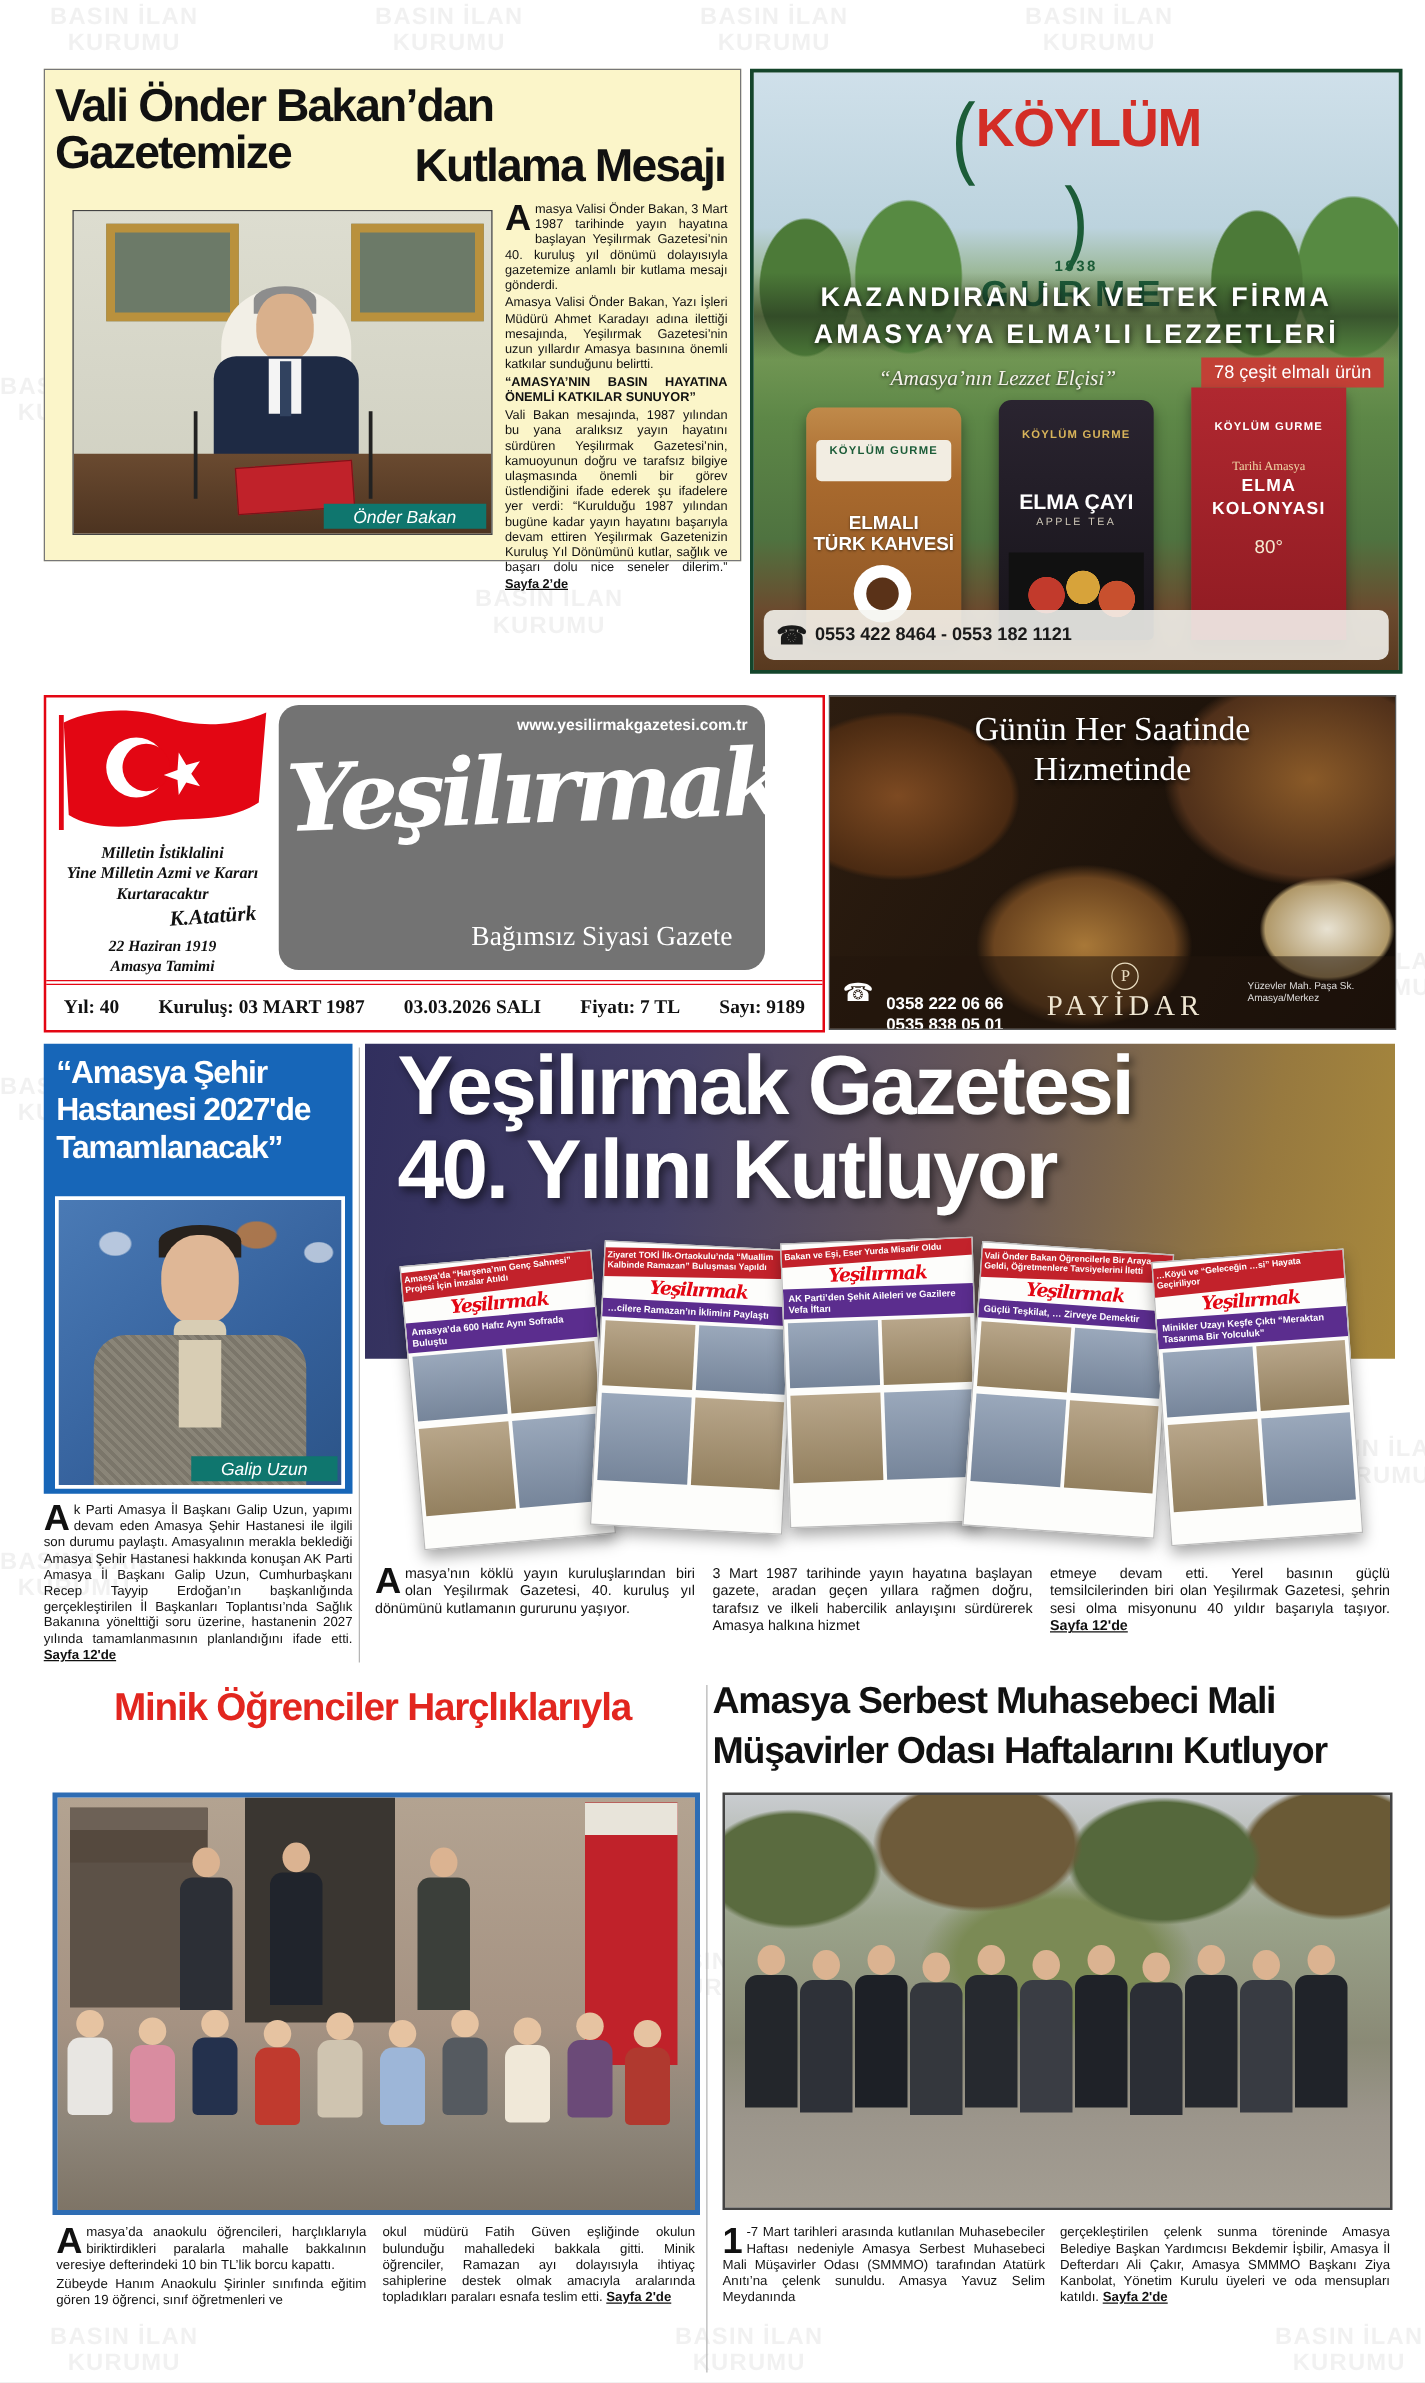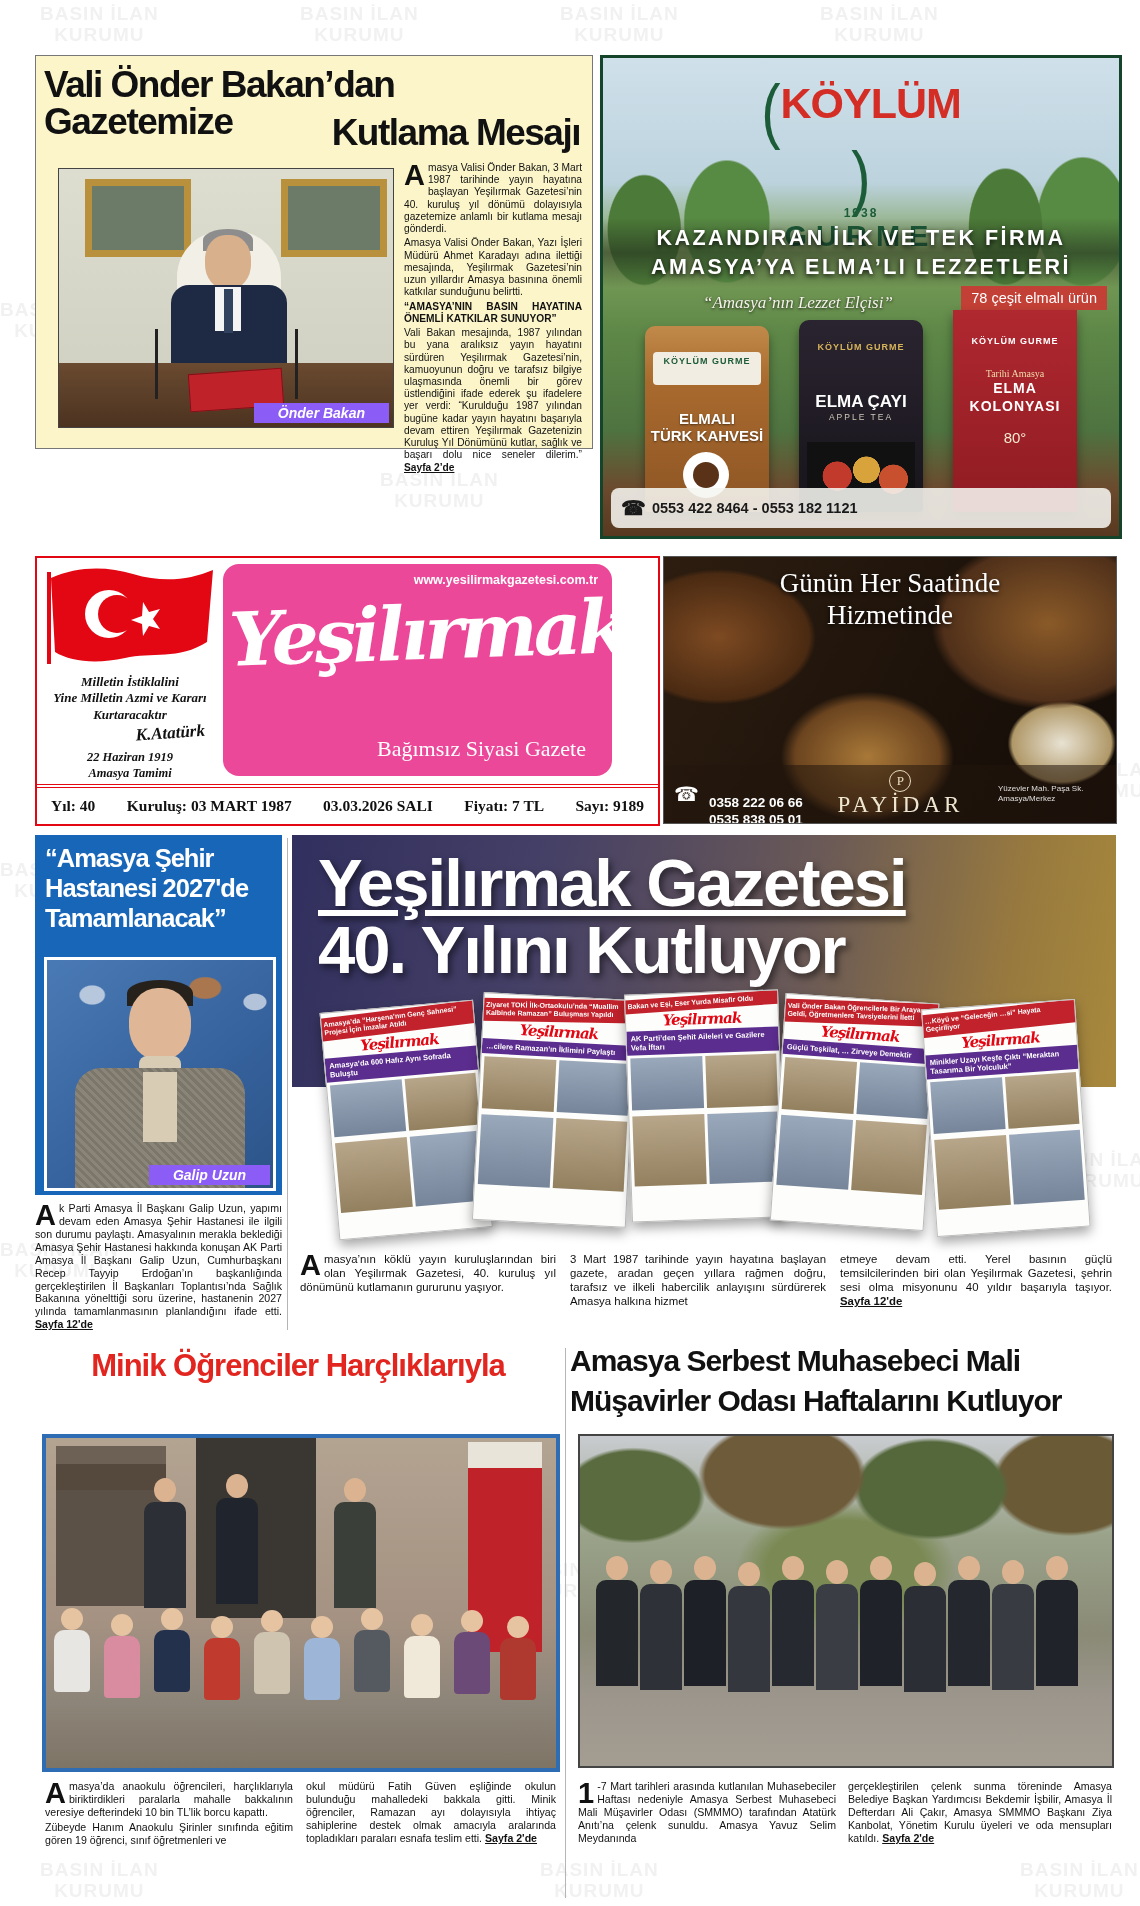--- a/index.html
+++ b/index.html
@@ -18,21 +18,21 @@
   .vp-wall{position:absolute;left:0;top:0;right:0;height:100%;background:linear-gradient(#ddddd0,#cfcfc0);}
   .vp-chair{position:absolute;left:118px;top:62px;width:104px;height:90px;background:#f2efe6;border-radius:46px 46px 0 0;}
   .vp-head{position:absolute;left:146px;top:66px;width:46px;height:54px;background:#d9b08c;border-radius:45%;}
   .vp-hair{position:absolute;left:144px;top:60px;width:50px;height:22px;background:#8d8d8d;border-radius:50% 50% 0 0;}
   .vp-suit{position:absolute;left:112px;top:116px;width:116px;height:80px;background:#1e2a44;border-radius:18px 18px 0 0;}
   .vp-shirt{position:absolute;left:156px;top:118px;width:26px;height:44px;background:#f4f4f4;}
   .vp-tie{position:absolute;left:165px;top:120px;width:9px;height:44px;background:#31425f;}
   .vp-desk{position:absolute;left:0;bottom:0;width:100%;height:64px;background:linear-gradient(#6a4a30,#4c3320);}
   .vp-folder{position:absolute;left:130px;bottom:18px;width:92px;height:36px;background:#c0222a;transform:rotate(-4deg);border:1px solid #7d1218;}
   .vp-mic{position:absolute;width:3px;height:70px;background:#222;bottom:28px;}
-  .photo-cap{position:absolute;background:#8b5cf6;color:#fff;font-style:italic;font-weight:bold;
+  .photo-cap{position:absolute;background:#0f766e;color:#fff;font-style:italic;font-weight:normal;
              font-size:14px;padding:2px 24px;}
   .vali-body{left:368px;top:106px;width:178px;height:280px;font-size:10.2px;line-height:1.2;text-align:justify;}
   .dropcap{float:left;font-size:29px;line-height:0.8;font-weight:bold;padding:2px 3px 0 0;}
   .subhead{font-weight:bold;margin:2px 0;}
   .cont{font-weight:bold;text-decoration:underline;white-space:nowrap;}
 
   
   .ad-gurme{left:600px;top:55px;width:516px;height:478px;border:3px solid #14452b;
             background:linear-gradient(#cfe0ea 0%,#bcd3de 26%,#7fa15c 40%,#5d8747 58%,#4f7340 78%,#6b4a2e 90%,#58391f 100%);overflow:hidden;}
   .g-trees{position:absolute;left:0;top:70px;width:100%;height:170px;
@@ -80,21 +80,21 @@
   .ig::after{content:"";position:absolute;left:3px;top:3px;width:5px;height:5px;border:2px solid #222;border-radius:50%;}
   .phone-g{font-size:20px;}
 
   
   .masthead{left:35px;top:556px;width:621px;height:266px;border:2px solid #e30613;background:#fff;}
   .flag{left:10px;top:6px;width:168px;height:104px;}
   .m-quote{left:4px;top:116px;width:178px;text-align:center;font-family:"Liberation Serif",serif;
            font-style:italic;font-weight:bold;font-size:13px;line-height:1.25;}
   .m-sign{font-size:17px;margin-top:2px;text-align:right;padding-right:14px;transform:rotate(-4deg);}
   .m-note{margin-top:4px;font-size:12.5px;}
-  .m-red{left:186px;top:6px;width:389px;height:212px;background:#ec4899;border-radius:16px;overflow:hidden;}
+  .m-red{left:186px;top:6px;width:389px;height:212px;background:#737373;border-radius:16px;overflow:hidden;}
   .m-web{position:absolute;right:14px;top:9px;color:#fff;font-size:12.5px;font-weight:bold;}
   .m-logo{position:absolute;left:6px;top:26px;width:100%;color:#fff;font-family:"DejaVu Serif",serif;
           font-style:italic;font-weight:bold;font-size:74px;letter-spacing:-4px;transform:rotate(-2deg);}
   .m-slogan{position:absolute;right:26px;bottom:14px;color:#fff;font-family:"Liberation Serif",serif;font-size:22px;}
   .m-info{position:absolute;left:0;right:0;bottom:0;height:36px;border-top:4px double #e30613;
           display:flex;justify-content:space-between;align-items:center;padding:0 14px;
           font-family:"Liberation Serif",serif;font-weight:bold;font-size:15.5px;}
 
   
   .ad-payidar{left:663px;top:556px;width:452px;height:266px;border:1px solid #555;overflow:hidden;
@@ -129,21 +129,21 @@
   .hp-coat{position:absolute;left:28px;top:108px;width:170px;height:120px;background:
       repeating-linear-gradient(45deg,#8a8578 0 3px,#7b766a 3px 6px);border-radius:26px 26px 0 0;}
   .hp-shirt{position:absolute;left:96px;top:112px;width:34px;height:70px;background:#d8cdb4;}
   .hosp-body{left:35px;top:1202px;width:247px;font-size:10.6px;line-height:1.22;text-align:justify;}
 
   
   .box-anniv{left:292px;top:835px;width:824px;height:252px;
      background:linear-gradient(100deg,#312f5e 0%,#454066 30%,#6b5a56 62%,#97793f 85%,#a8893c 100%);}
   .anniv-h{color:#fff;font-weight:800;letter-spacing:-2px;font-size:67px;line-height:1.0;
            text-shadow:3px 4px 7px rgba(0,0,0,0.5);padding-left:26px;}
-  .anniv-h1{padding-top:14px;text-decoration:underline;}
+  .anniv-h1{}
   .covers{left:298px;top:992px;width:814px;height:248px;display:flex;justify-content:center;align-items:flex-start;}
   .cover{width:152px;height:226px;background:#fdfdfb;border:1px solid #bbb;box-shadow:0 6px 12px rgba(0,0,0,0.35);
          margin:0 -2px;position:relative;overflow:hidden;}
   .cover:nth-child(1){transform:rotate(-5deg) translateY(14px);}
   .cover:nth-child(2){transform:rotate(3deg) translateY(4px);}
   .cover:nth-child(3){transform:rotate(-2deg);}
   .cover:nth-child(4){transform:rotate(4deg) translateY(6px);}
   .cover:nth-child(5){transform:rotate(-4deg) translateY(12px);}
   .cv-top{background:#c2222b;color:#fff;font-size:7px;font-weight:bold;line-height:1.2;padding:3px 4px;transform:rotate(-2deg);margin:2px -2px 0;}
   .cv-mast{color:#e30613;font-family:"DejaVu Serif",serif;font-style:italic;font-weight:bold;

